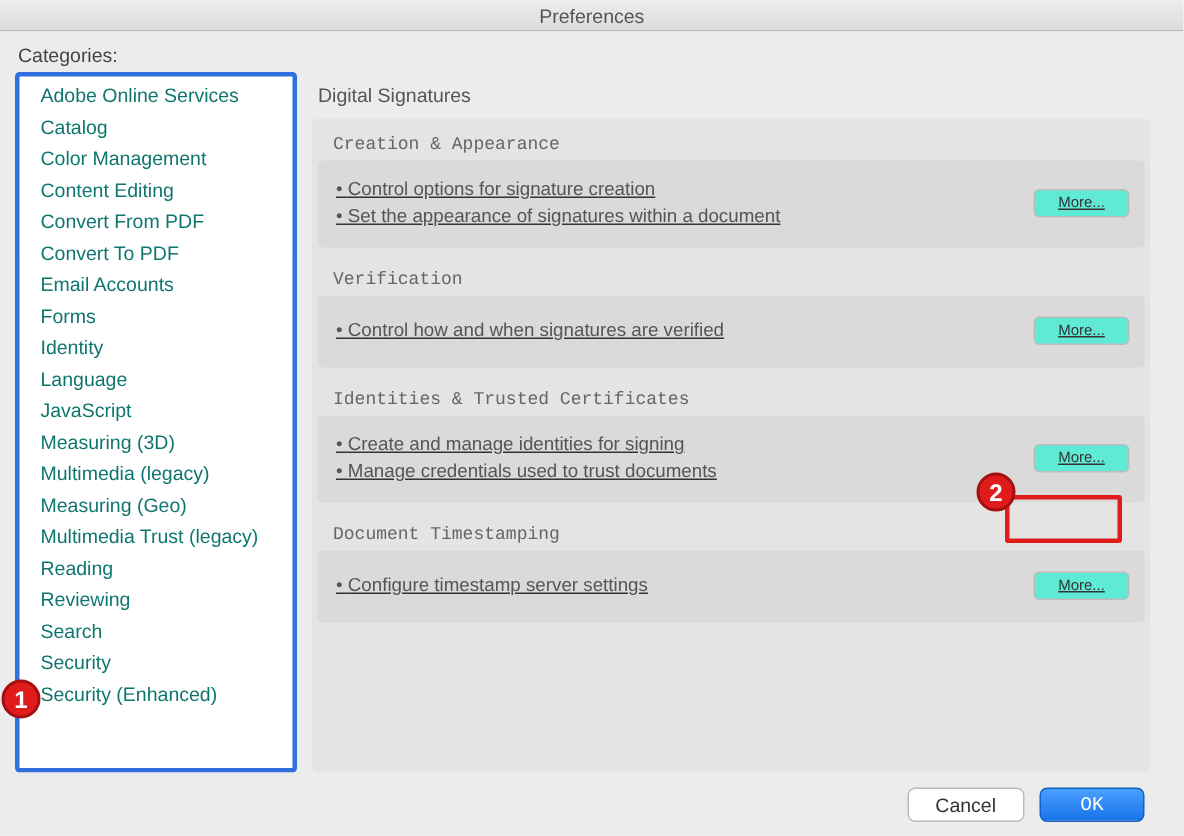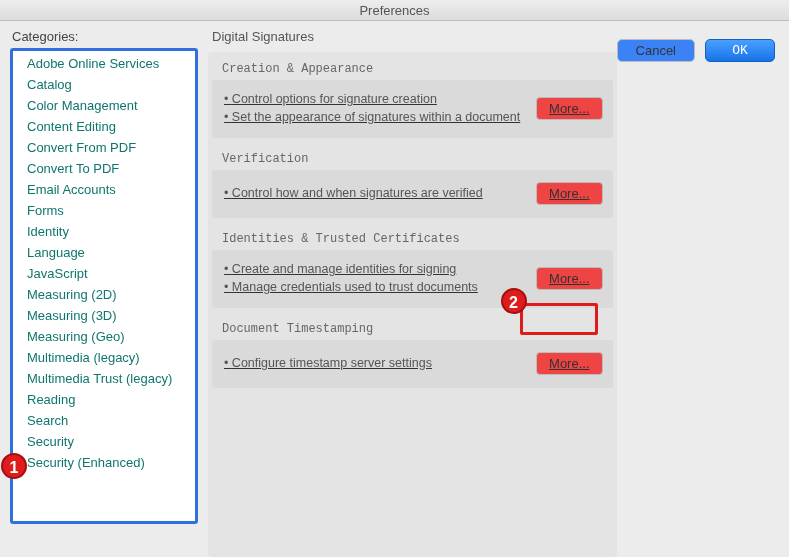--- a/index.html
+++ b/index.html
@@ -16,24 +16,24 @@
   height: 21px;
   background: linear-gradient(#ededed, #dcdcdc);
   border-bottom: 1px solid #bcbcbc;
   text-align: center;
   font-size: 13px;
   color: #555;
   line-height: 21px;
 }
 .window-body {
   display: flex;
-  flex-direction: row;
+  flex-direction: column;
   height: 536px;
   background: #ececec;
-  padding: 8px 10px 0 10px;
+  padding: 8px 22px 0 10px;
 }
 .main-area {
   display: flex;
   gap: 10px;
   flex: 1;
   overflow: hidden;
 }
 .left-col { width: 188px; display:flex; flex-direction:column; }
 .categories-label { font-size: 13px; color:#444; margin-bottom:4px; padding-left:2px;}
 .category-frame {
@@ -53,20 +53,21 @@
   font-size: 13px;
   line-height: 17px;
   color: #0f766e;
   cursor: default;
   white-space: nowrap;
 }
 .right-col {
   flex:1;
   display:flex;
   flex-direction:column;
+  margin-top:27px;
 }
 .section-title {
   font-size: 13px;
   color:#555;
   margin: 0 0 8px 4px;
 }
 .groups {
   background: #e4e4e4;
   border-radius: 4px;
   padding: 4px 4px 8px 4px;
@@ -97,24 +98,24 @@
 .bullets .row {
   font-size: 12.5px;
   color:#555;
   line-height: 18px;
 }
 .bullets .row::before {
   content: "• ";
   color:#555;
 }
 .more-btn {
-  background: #ef4444;
+  background: #5eead4;
   border: 1px solid #bcbcbc;
   border-radius: 4px;
-  font-size: 13px;
+  font-size: 10px;
   color:#333;
   padding: 3px 12px;
   min-width: 64px;
   cursor: pointer;
 }
 .callout {
   position: absolute;
   width: 26px;
   height: 26px;
   border-radius: 50%;
@@ -148,21 +149,21 @@
   align-items:center;
   gap: 10px;
   padding-right: 4px;
 }
 .btn {
   border-radius: 5px;
   font-size: 13px;
   padding: 3px 18px;
   cursor: pointer;
   border: 1px solid #bcbcbc;
-  background: #3b82f6;
+  background: #ffffff;
   color:#333;
   min-width: 70px;
 }
 .btn.primary {
   background: linear-gradient(#4aa0ff, #1773e8);
   border: 1px solid #1560c4;
   color:#fff;
   font-family:Liberation Mono, monospace;
 }
 </style>
@@ -182,26 +183,26 @@
             <li>Catalog</li>
             <li>Color Management</li>
             <li>Content Editing</li>
             <li>Convert From PDF</li>
             <li>Convert To PDF</li>
             <li>Email Accounts</li>
             <li>Forms</li>
             <li>Identity</li>
             <li>Language</li>
             <li>JavaScript</li>
-            <li>Measuring (2D)</li>
             <li>Measuring (3D)</li>
+            <li>Multimedia (legacy)</li>
             <li>Measuring (Geo)</li>
-            <li>Multimedia (legacy)</li>
             <li>Multimedia Trust (legacy)</li>
             <li>Reading</li>
+            <li>Reviewing</li>
             <li>Search</li>
             <li>Security</li>
             <li>Security (Enhanced)</li>
           </ul>
       </div>
     </div>
 
     <div class="right-col">
       <div class="section-title">Digital Signatures</div>
       <div class="groups" id="groups">

